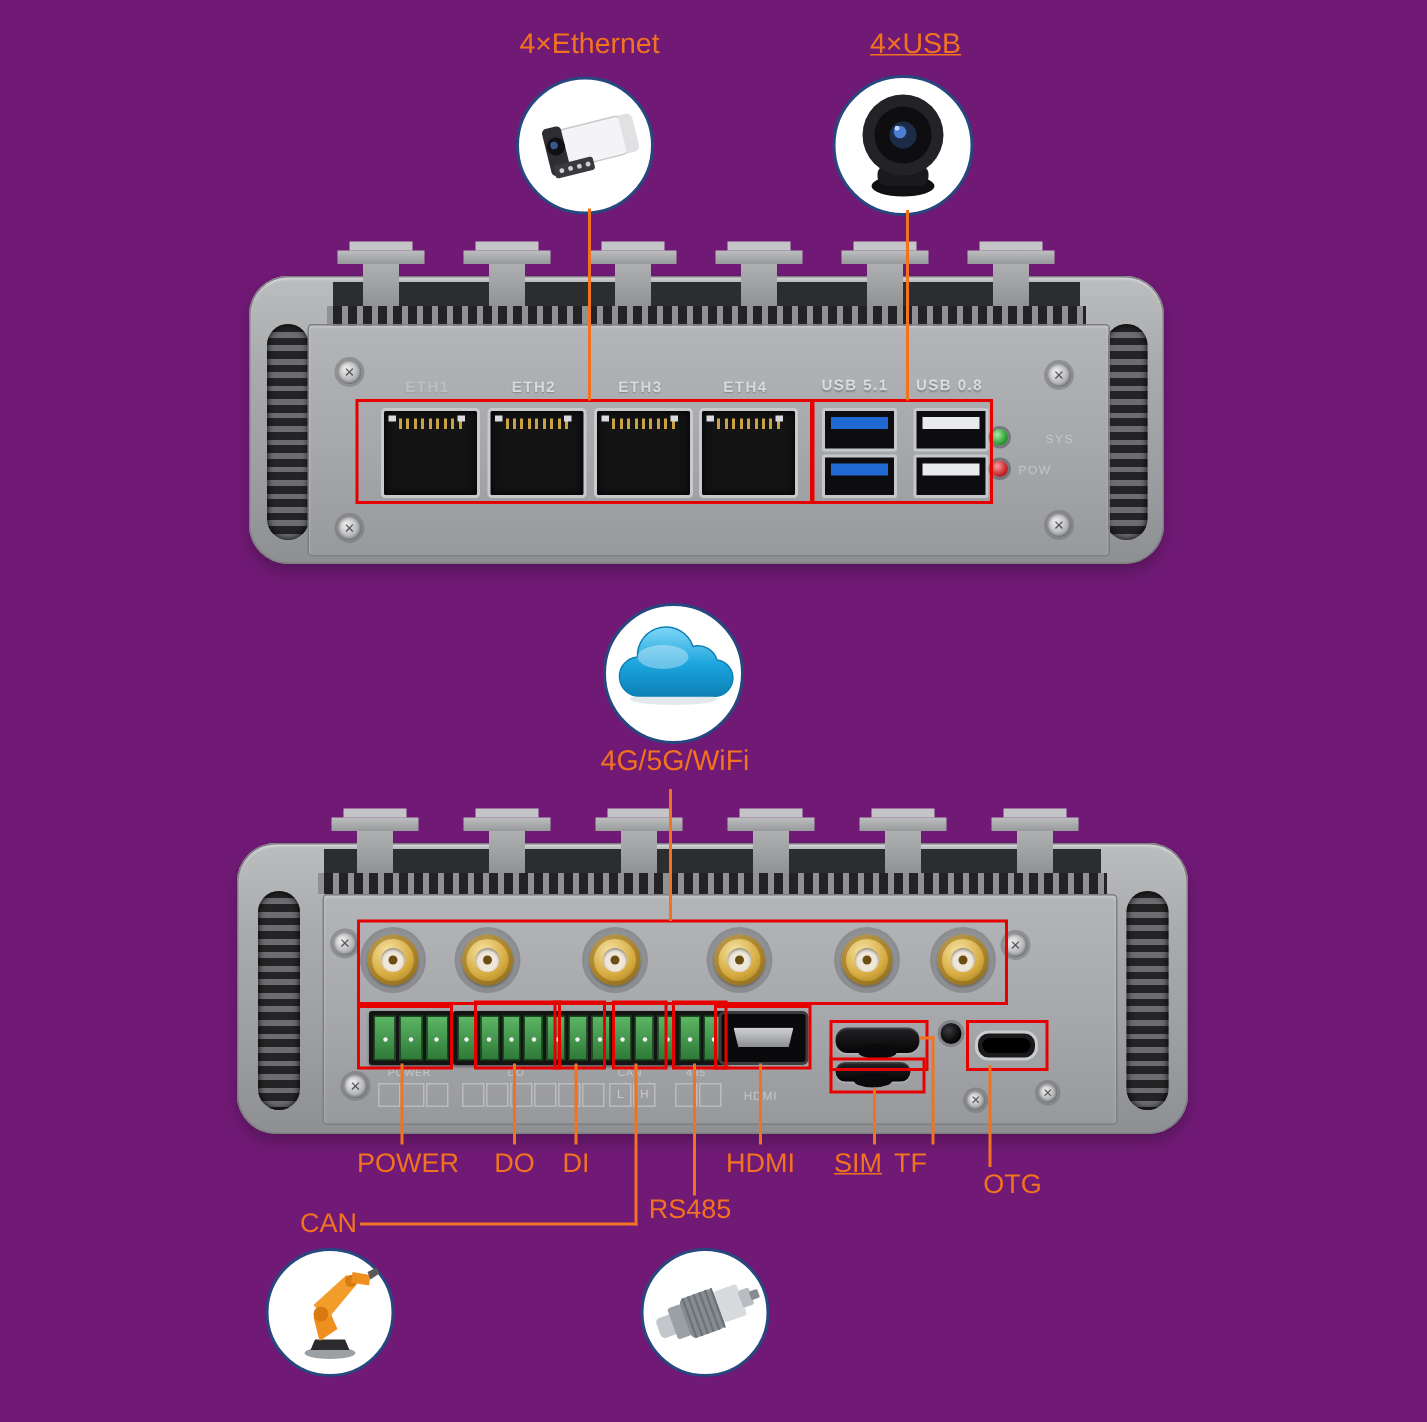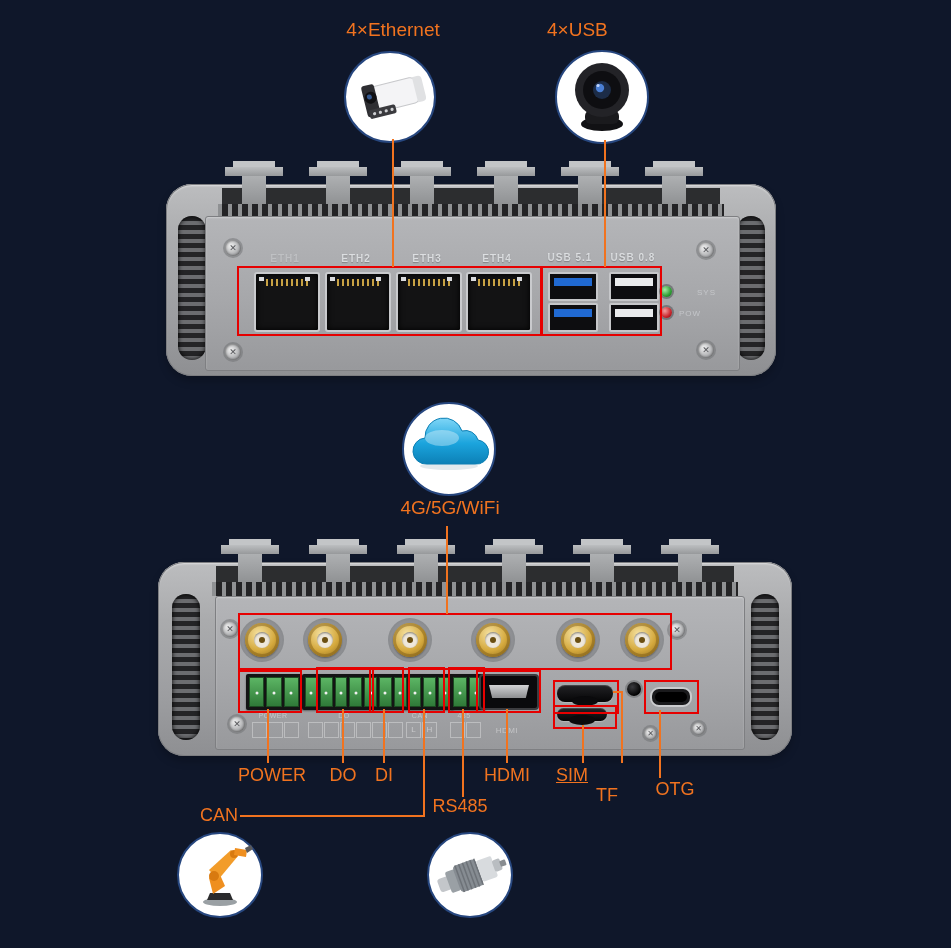--- a/index.html
+++ b/index.html
@@ -1,17 +1,17 @@
 <!DOCTYPE html>
 <html><head>
 <meta charset="utf-8">
 <style>
   html,body{margin:0;padding:0;background:#fff;}
   body{width:951px;height:948px;overflow:hidden;font-family:"Liberation Sans",sans-serif;}
-  .canvas{position:relative;width:951px;height:948px;background:#0f172a;}
+  .canvas{position:relative;width:951px;height:948px;background:#701a75;}
 
   
   .olabel{position:absolute;color:#F1731F;font-size:18px;line-height:1.1;text-align:center;white-space:nowrap;}
   .olabel.big{font-size:19px;}
   .lead{position:absolute;width:2px;background:#F1731F;z-index:6;}
   .lead.h{height:2px;}
   .rbox{position:absolute;border:2px solid #E60000;z-index:5;}
 
   
   .bcircle{position:absolute;border:2px solid #27477F;border-radius:50%;background:#fff;z-index:2;}
@@ -93,21 +93,21 @@
   .silk{position:absolute;color:rgba(255,255,255,.4);font-size:7px;letter-spacing:.5px;text-align:center;}
   .pinbox{position:absolute;width:13px;height:14px;border:1px solid rgba(255,255,255,.32);
     color:rgba(255,255,255,.45);font-size:8px;line-height:14px;text-align:center;}
 </style>
 </head>
 <body>
 
 <div class="canvas">
 
   <div class="olabel big" style="left:343px;top:20px;width:100px;">4×Ethernet</div>
-  <div class="olabel big" style="left:547px;top:20px;width:60px;">4×USB</div>
+  <div class="olabel big" style="left:580px;top:20px;width:60px;text-decoration:underline;">4×USB</div>
 
   <div class="bcircle" style="left:344px;top:51px;width:88px;height:88px;">
     <svg viewBox="0 0 88 88">
       <g transform="rotate(-14 44 44)">
         <rect x="27" y="30" width="45" height="26" rx="5" fill="#f4f4f6" stroke="#c7c8cb"></rect>
         <path d="M70 30 h5 a4 4 0 0 1 4 4 v18 a4 4 0 0 1 -4 4 h-5 z" fill="#e0e1e3"></path>
         <rect x="18" y="27" width="13" height="32" rx="3" fill="#2e2e32"></rect>
         <circle cx="25" cy="40" r="6" fill="#101013"></circle>
         <circle cx="24" cy="39" r="2.5" fill="#35588f"></circle>
         <rect x="20" y="52" width="27" height="9" rx="2" fill="#3a3a3e"></rect>
@@ -312,21 +312,21 @@
   <div class="lead" style="left:621px;top:691px;height:72px;"></div>
   <div class="lead" style="left:659px;top:710px;height:68px;"></div>
 
   <div class="olabel" style="left:238px;top:766px;width:60px;">POWER</div>
   <div class="olabel" style="left:323px;top:766px;width:40px;">DO</div>
   <div class="olabel" style="left:366px;top:766px;width:36px;">DI</div>
   <div class="olabel" style="left:198px;top:806px;width:42px;">CAN</div>
   <div class="olabel" style="left:430px;top:797px;width:60px;">RS485</div>
   <div class="olabel" style="left:477px;top:766px;width:60px;">HDMI</div>
   <div class="olabel" style="left:547px;top:766px;width:50px;text-decoration:underline;">SIM</div>
-  <div class="olabel" style="left:591px;top:786px;width:32px;text-align:center;">TF</div>
+  <div class="olabel" style="left:591px;top:766px;width:32px;text-align:center;">TF</div>
   <div class="olabel" style="left:649px;top:780px;width:52px;">OTG</div>
 
   <div class="bcircle" style="left:177px;top:832px;width:82px;height:82px;">
     <svg viewBox="0 0 82 82">
       <ellipse cx="41" cy="68" rx="17" ry="4" fill="#9aa0a4"></ellipse>
       <path d="M28 66 h26 l-3 -7 h-20 z" fill="#2b2b2d"></path>
       <path d="M34 60 l-4 -16 8 -10 8 18 z" fill="#ef8f1f"></path>
       <path d="M30 36 l22 -20 7 6 -20 24 z" fill="#f29c2a"></path>
       <circle cx="35" cy="42" r="5" fill="#d87a10"></circle>
       <circle cx="55" cy="20" r="4" fill="#d87a10"></circle>

